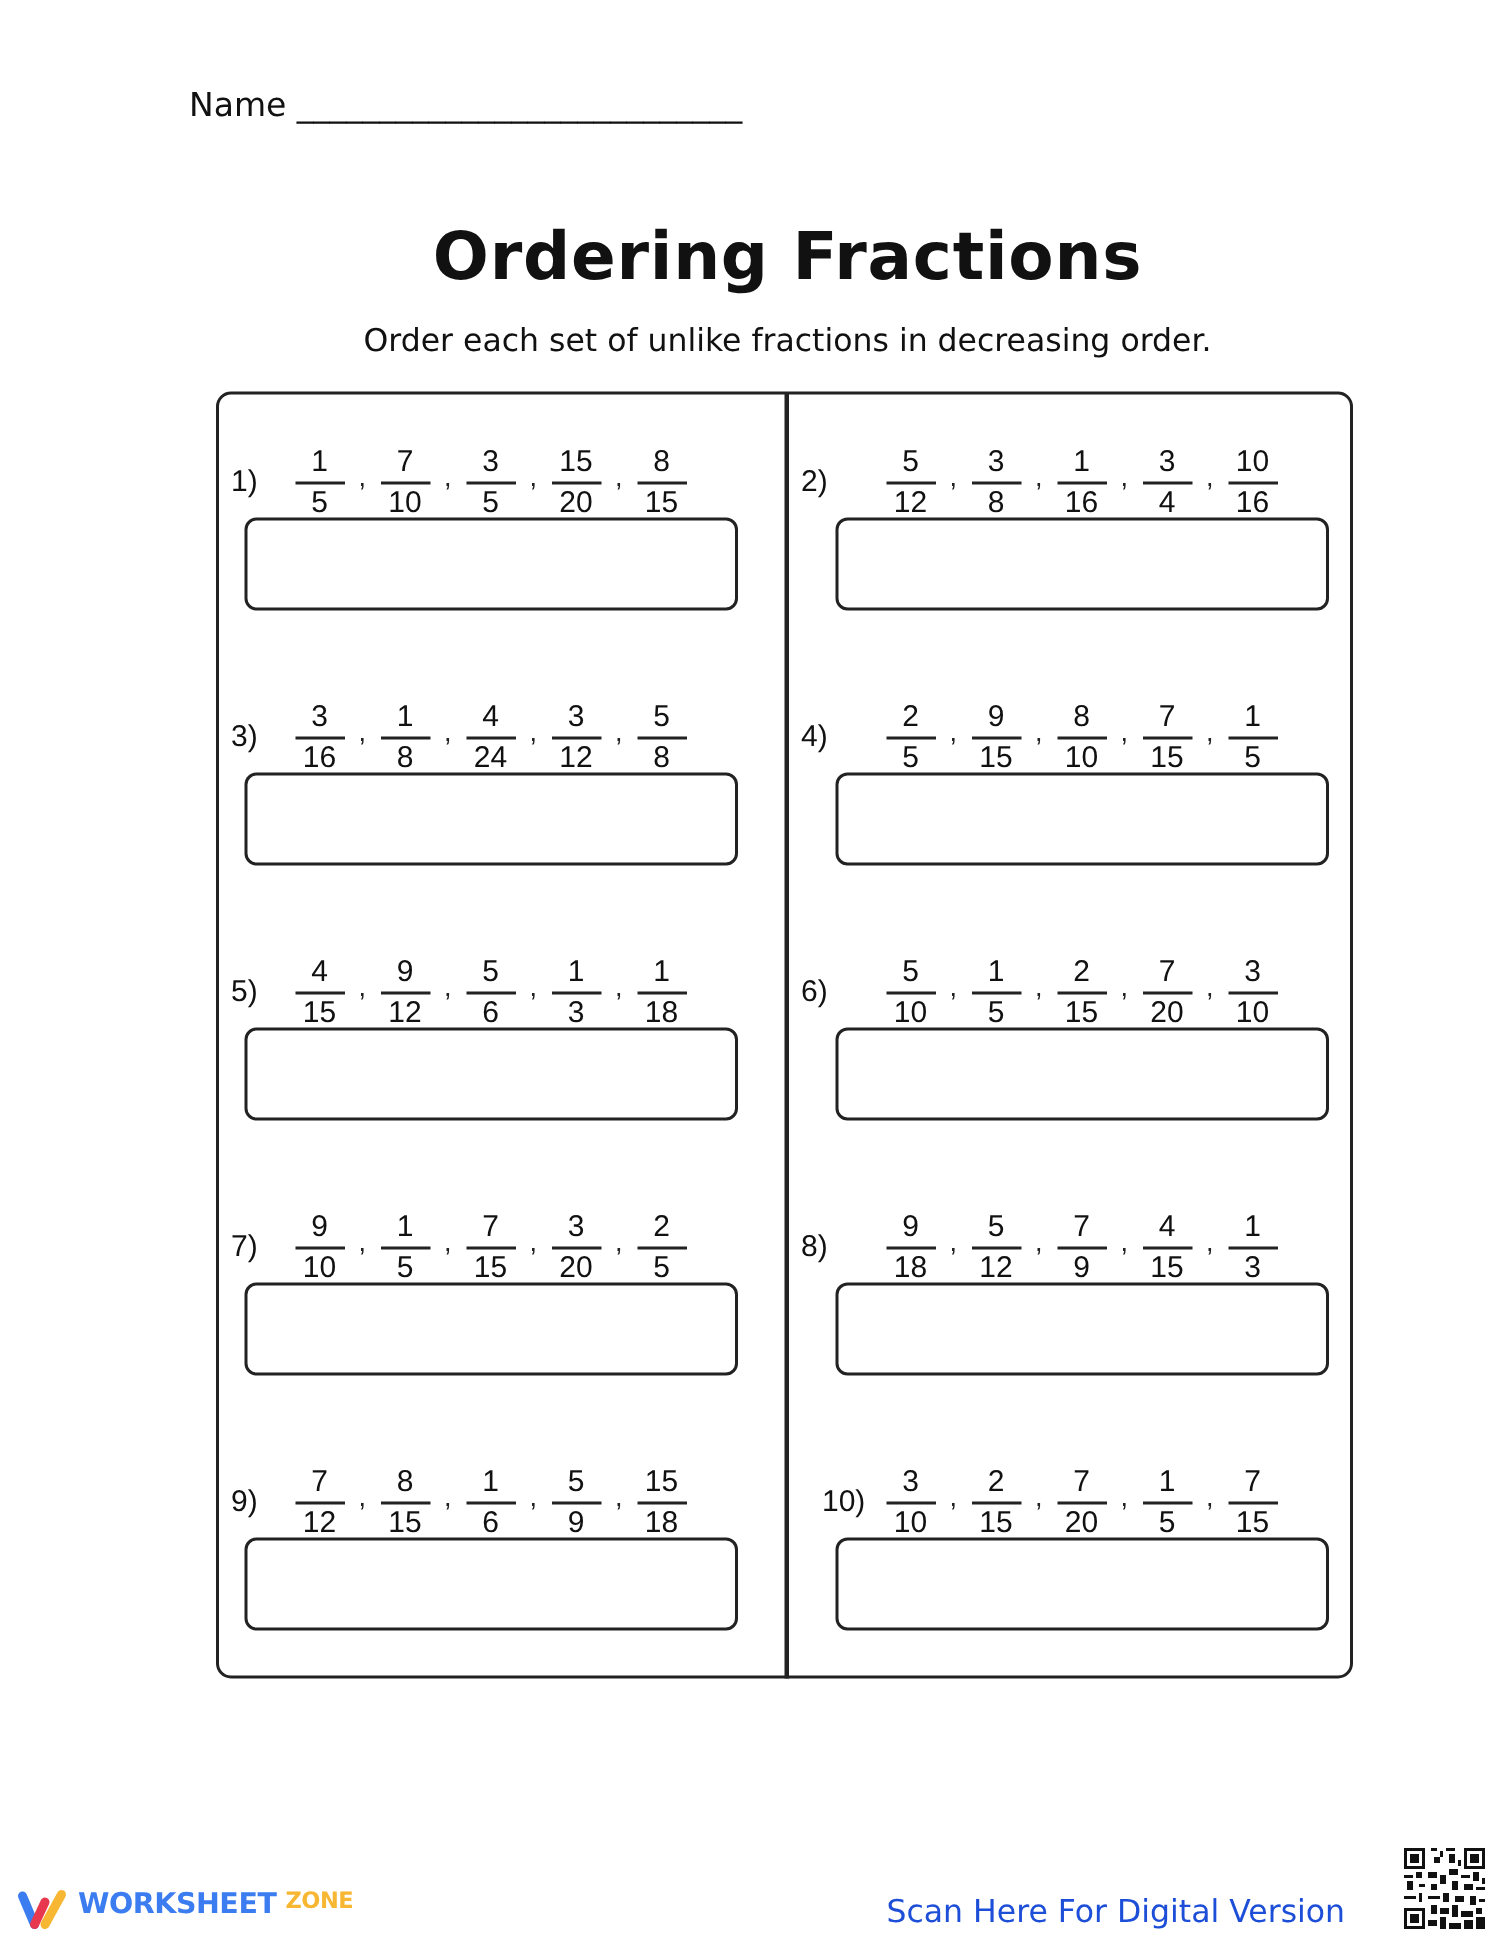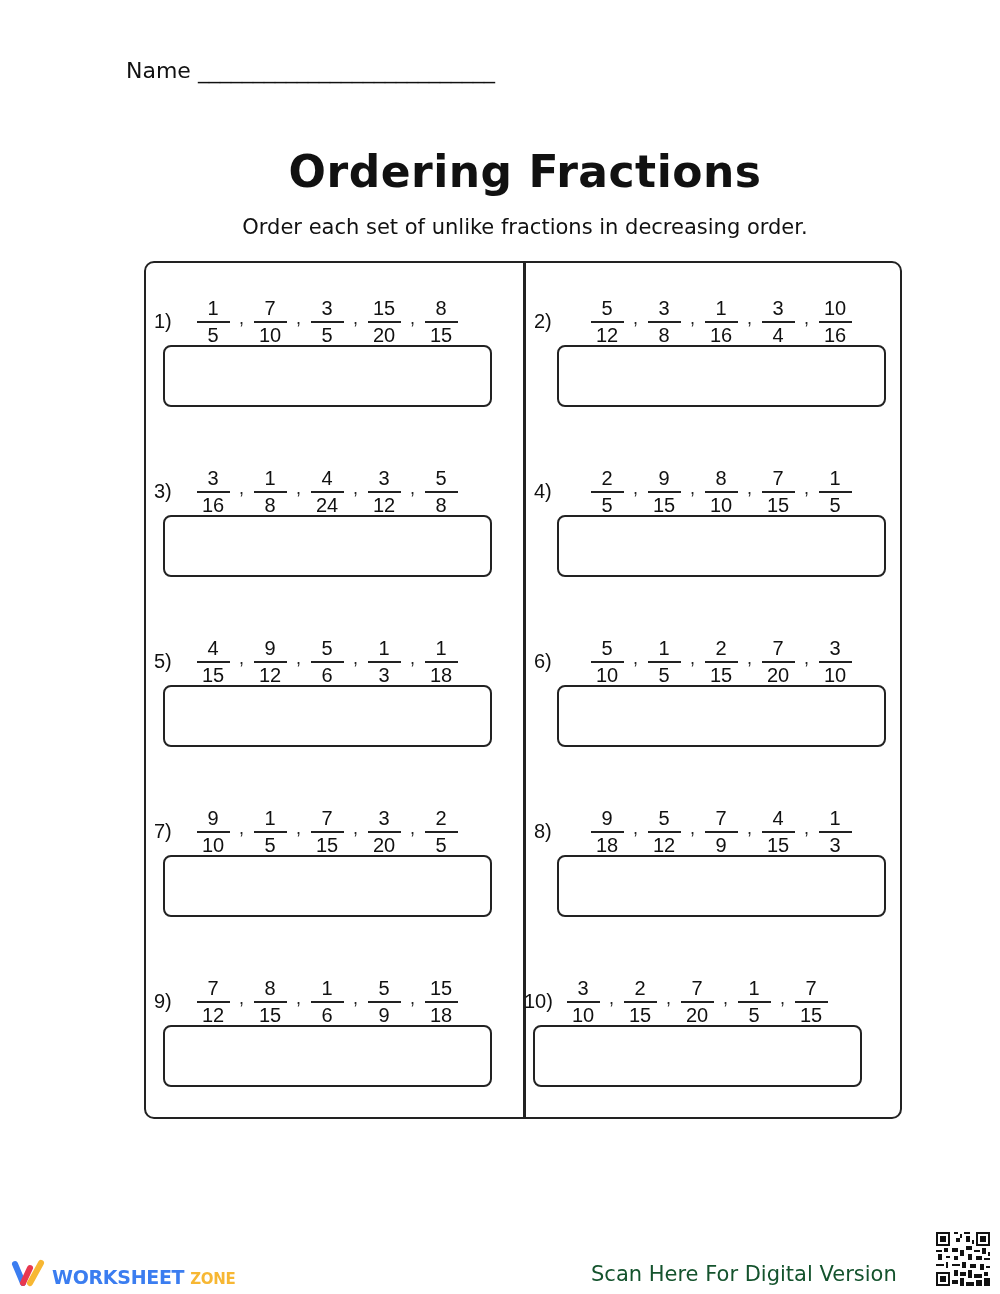--- a/index.html
+++ b/index.html
@@ -9,25 +9,25 @@
   .subtitle { position: absolute; left: 0; width: 1050px; top: 215px; text-align: center; font-family: "DejaVu Sans", sans-serif; font-size: 21px; color: #111; }
   .frame { position: absolute; left: 144px; top: 261px; width: 758px; height: 858px; border: 2.5px solid #222; border-radius: 10px; box-sizing: border-box; }
   .divider { position: absolute; left: 523px; top: 262px; width: 2.5px; height: 857px; background: #222; }
   .problem { position: absolute; width: 380px; height: 170px; }
   .problem .num { position: absolute; top: 35px; font-family: "Liberation Sans", sans-serif; font-size: 20px; color: #111; }
   .fracs { position: absolute; left: 50px; top: 22px; display: flex; align-items: center; }
   .frac { display: inline-flex; flex-direction: column; align-items: center; width: 36px; font-family: "Liberation Sans", sans-serif; font-size: 20px; line-height: 22px; color: #111; }
   .frac .bar { width: 33px; height: 1.5px; background: #222; margin: 2px 0 1px 0; }
   .comma { width: 21px; text-align: center; font-family: "Liberation Sans", sans-serif; font-size: 18px; color: #222; margin-top: -6px; }
   .answer-box { position: absolute; left: 18px; top: 70px; width: 329px; height: 62px; border: 2px solid #222; border-radius: 8px; box-sizing: border-box; background: #fff; }
-  .logo { position: absolute; left: 10px; top: 1258px; display: flex; align-items: flex-end; }
+  .logo { position: absolute; left: 10px; top: 1258px; display: flex; align-items: flex-start; }
   .logo svg { width: 38px; height: 30px; }
   .logo .w1 { font-family: "DejaVu Sans", sans-serif; font-weight: bold; font-size: 19px; color: #3b7df0; margin-left: 4px; letter-spacing: -0.3px; }
   .logo .w2 { font-family: "DejaVu Sans", sans-serif; font-weight: bold; font-size: 15px; color: #f7b733; margin-left: 6px; letter-spacing: -0.3px; }
-  .scan-text { position: absolute; left: 591px; top: 1262px; font-family: "DejaVu Sans", sans-serif; font-size: 21px; color: #14532d; }
+  .scan-text { position: absolute; left: 591px; top: 1262px; font-family: "DejaVu Sans", sans-serif; font-size: 21px; color: #1d4ed8; }
   .qr { position: absolute; left: 934px; top: 1230px; width: 58px; height: 58px; background: #fff; }
 </style>
 </head>
 <body>
 
 <div class="name-line">Name ___________________________</div>
 <div class="title">Ordering Fractions</div>
 <div class="subtitle">Order each set of unlike fractions in decreasing order.</div>
 
 <div class="frame"></div>
@@ -343,21 +343,21 @@
         </span>
         <span class="comma">,</span>
         <span class="frac">
           <span>15</span>
           <span class="bar"></span>
           <span>18</span>
         </span>
       </div>
     <div class="answer-box"></div>
   </div>
-    <div class="problem" style="left: 501px; top: 955px;">
+    <div class="problem" style="left: 525px; top: 955px;">
     <span class="num" style="left: 23px;">10)</span>
     <div class="fracs" style="left: 64px;">
         <span class="frac">
           <span>3</span>
           <span class="bar"></span>
           <span>10</span>
         </span>
         <span class="comma">,</span>
         <span class="frac">
           <span>2</span>

